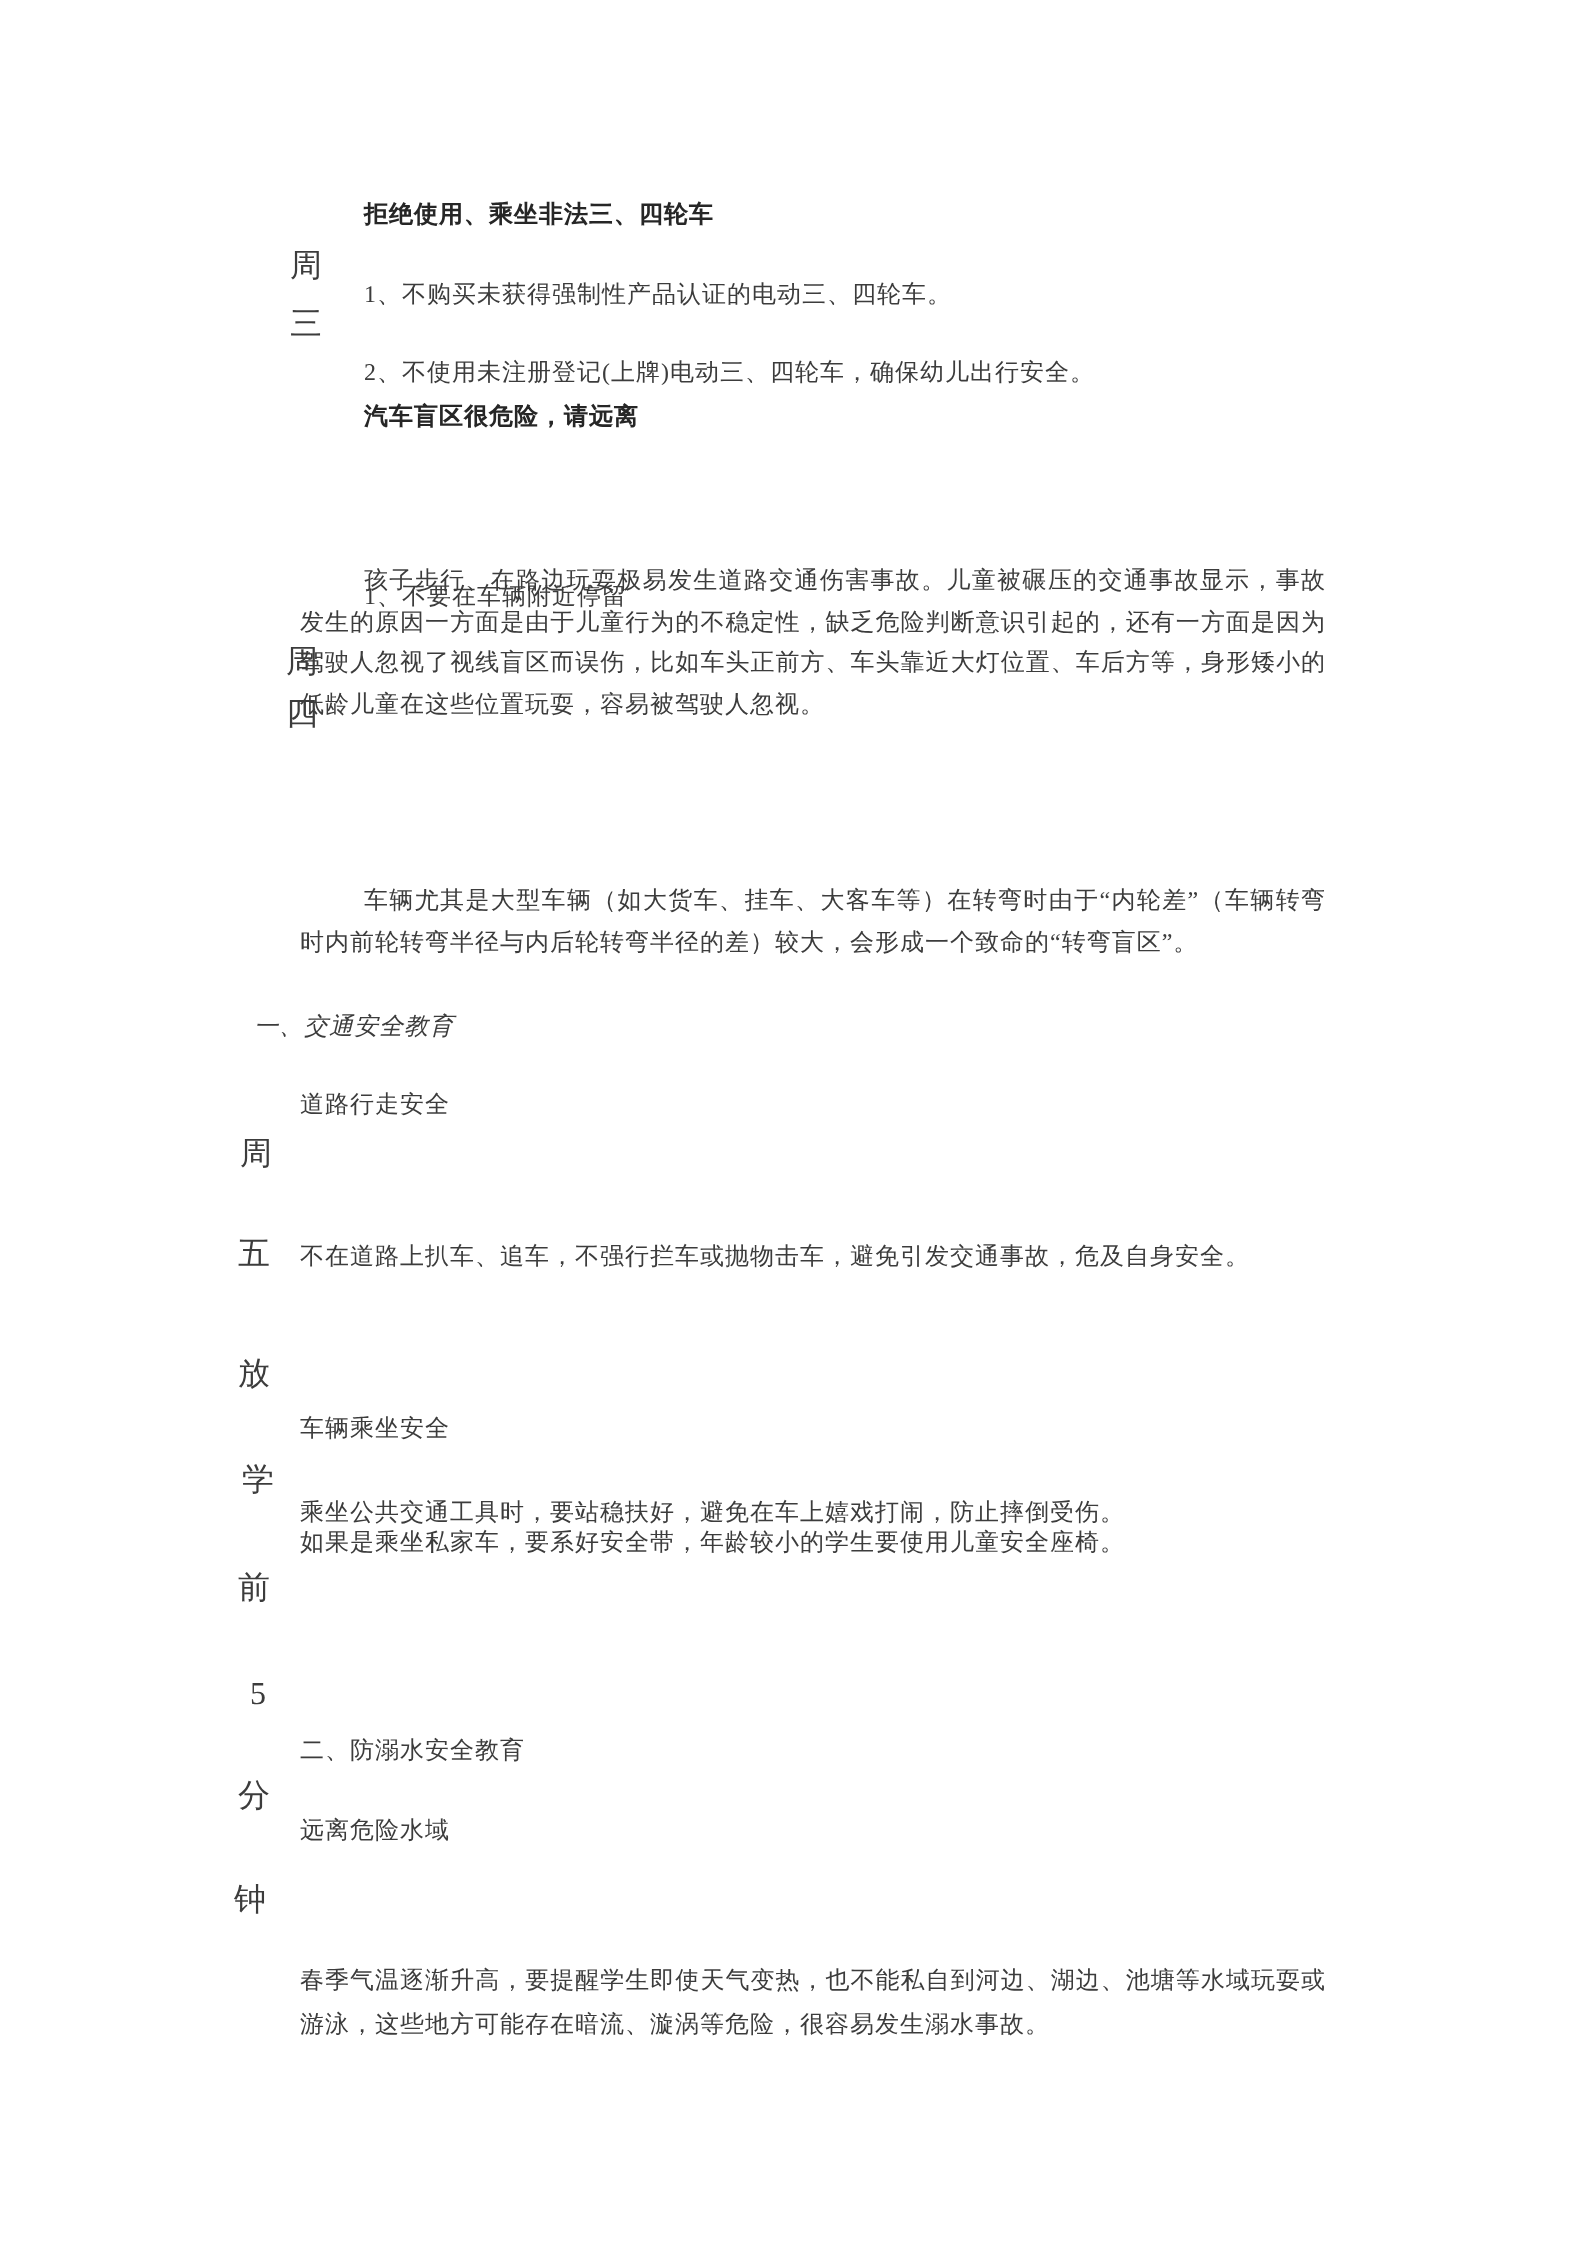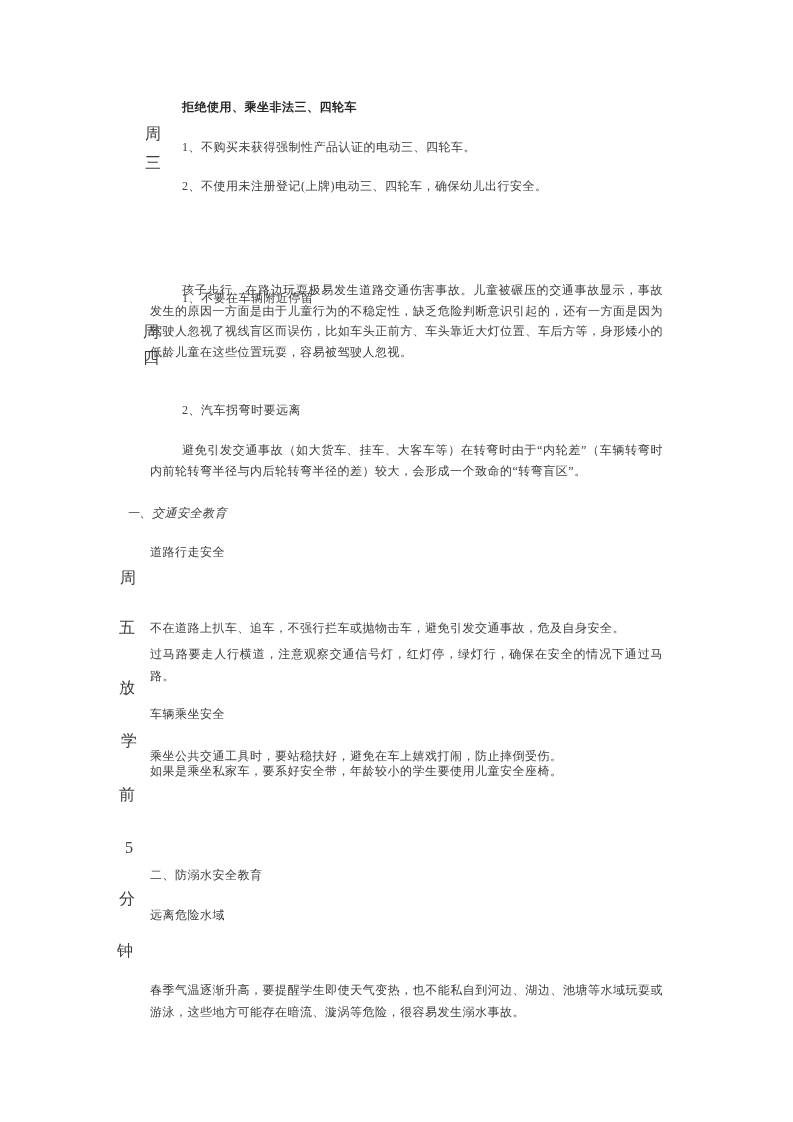--- a/index.html
+++ b/index.html
@@ -51,28 +51,27 @@
   <span class="mnote" style="top:680px; left:119px;">放</span>
   <span class="mnote" style="top:733px; left:121px;">学</span>
   <span class="mnote" style="top:787px; left:119px;">前</span>
   <span class="mnote" style="top:840px; left:125px;">5</span>
   <span class="mnote" style="top:891px; left:119px;">分</span>
   <span class="mnote" style="top:943px; left:117px;">钟</span>
 
   <div class="block bold indent" style="top:97px;">拒绝使用、乘坐非法三、四轮车</div>
   <div class="block indent" style="top:137px;">1、不购买未获得强制性产品认证的电动三、四轮车。</div>
   <div class="block indent" style="top:176px;">2、不使用未注册登记(上牌)电动三、四轮车，确保幼儿出行安全。</div>
+  <div class="block bold indent" style="top:198px;">汽车盲区很危险，请远离</div>
   <div class="block indent" style="top:240px;margin-top:48px;">1、不要在车辆附近停留</div>
   <div class="block indent" style="top:280px; line-height:20.5px;">孩子步行、在路边玩耍极易发生道路交通伤害事故。儿童被碾压的交通事故显示，事故发生的原因一方面是由于儿童行为的不稳定性，缺乏危险判断意识引起的，还有一方面是因为驾驶人忽视了视线盲区而误伤，比如车头正前方、车头靠近大灯位置、车后方等，身形矮小的低龄儿童在这些位置玩耍，容易被驾驶人忽视。</div>
-  <div class="block indent" style="top:400px;">2、汽车拐弯时要远离</div>
-  <div class="block indent" style="top:440px;">避免引发交通事故（如大货车、挂车、大客车等）在转弯时由于“内轮差”（车辆转弯时内前轮转弯半径与内后轮转弯半径的差）较大，会形成一个致命的“转弯盲区”。</div>
+  <div class="block indent" style="top:440px;">车辆尤其是大型车辆（如大货车、挂车、大客车等）在转弯时由于“内轮差”（车辆转弯时内前轮转弯半径与内后轮转弯半径的差）较大，会形成一个致命的“转弯盲区”。</div>
   <div class="block outdent" style="top:503px;font-style:italic;">一、交通安全教育</div>
   <div class="block b" style="top:541px;">道路行走安全</div>
   <div class="block b" style="top:581px;margin-top:36px;">不在道路上扒车、追车，不强行拦车或抛物击车，避免引发交通事故，危及自身安全。</div>
-  <div class="block b" style="top:643px;">过马路要走人行横道，注意观察交通信号灯，红灯停，绿灯行，确保在安全的情况下通过马路。</div>
   <div class="block b" style="top:703px;">车辆乘坐安全</div>
   <div class="block b" style="top:745px;">乘坐公共交通工具时，要站稳扶好，避免在车上嬉戏打闹，防止摔倒受伤。</div>
   <div class="block b" style="top:760px;">如果是乘坐私家车，要系好安全带，年龄较小的学生要使用儿童安全座椅。</div>
   <div class="block b" style="top:864px;">二、防溺水安全教育</div>
   <div class="block b" style="top:904px;">远离危险水域</div>
   <div class="block b" style="top:943px;margin-top:36px;">春季气温逐渐升高，要提醒学生即使天气变热，也不能私自到河边、湖边、池塘等水域玩耍或游泳，这些地方可能存在暗流、漩涡等危险，很容易发生溺水事故。</div>
 
 </div>
 
 </body></html>

